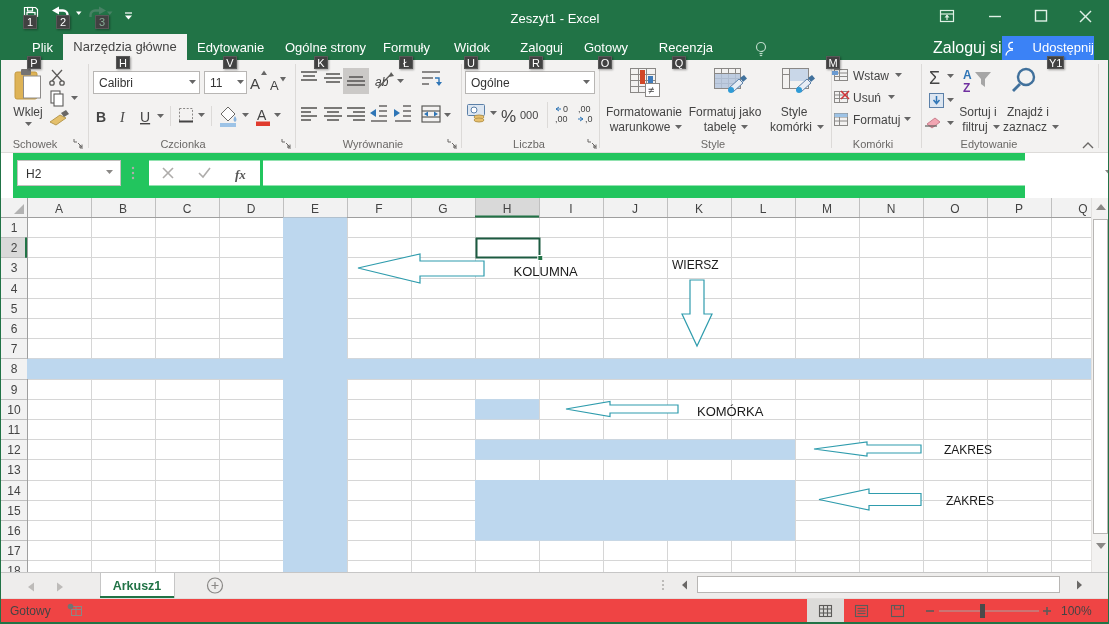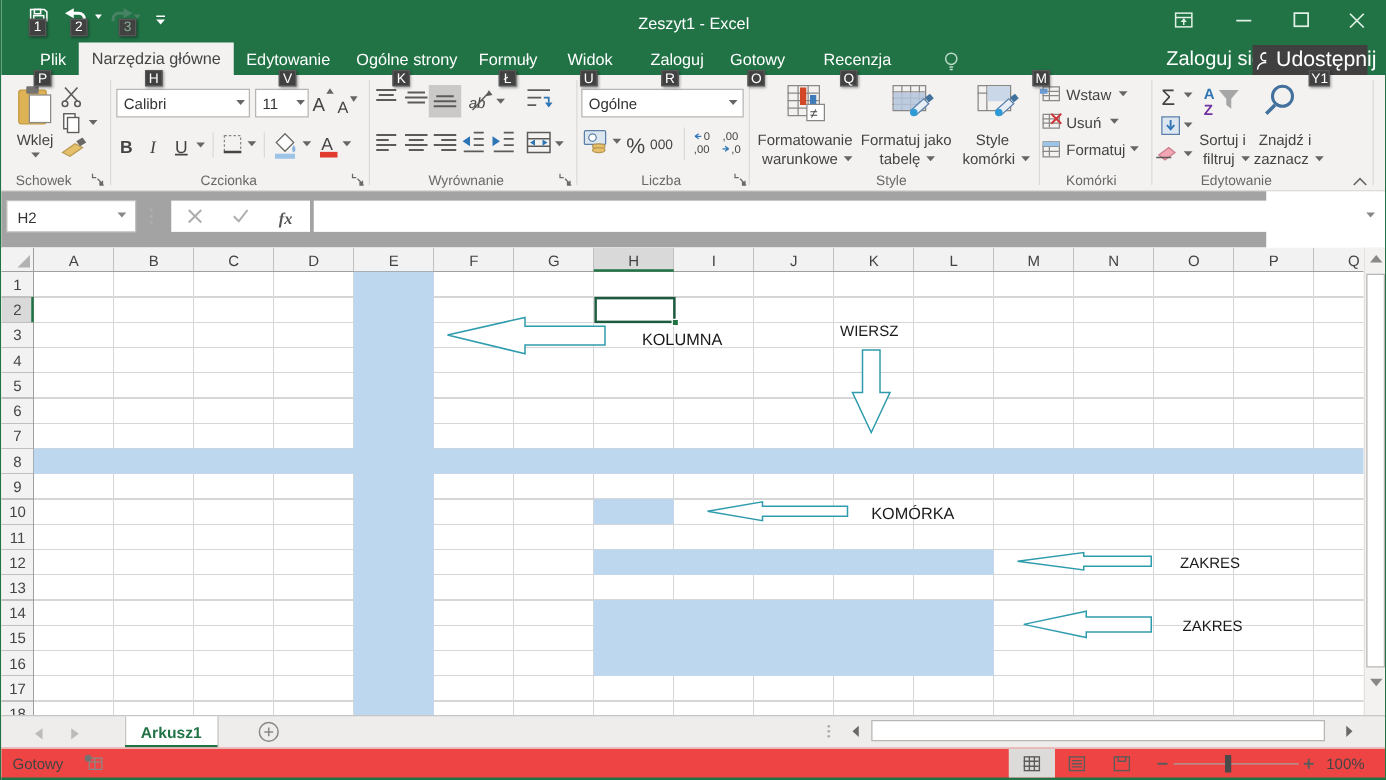--- a/index.html
+++ b/index.html
@@ -10,21 +10,21 @@
 #title{left:0;top:0;width:1109px;height:36px;background:#217346}
 #tabrow{left:0;top:36px;width:1109px;height:24px;background:#217346}
 .tab{position:absolute;top:0;height:24px;line-height:23px;color:#fff;font-size:13px;text-align:right;white-space:nowrap}
 #activetab{position:absolute;left:62px;top:-2px;width:124px;height:26px;background:#f3f2f1;color:#444;font-size:13px;text-align:center;line-height:25px}
 
 #ribbon{left:0;top:60px;width:1109px;height:93px;background:#f3f2f1;border-bottom:1px solid #dddbd9}
 
 .kt{position:absolute;background:#414141;border:1px solid #585858;color:#fff;font-size:11px;height:13px;min-width:14px;padding:0 1px;text-align:center;line-height:12px;box-shadow:1px 1px 2px rgba(0,0,0,.35);z-index:50}
 .ktq{height:14px;min-width:14px;line-height:13px}
 
-#fbar{left:0;top:153px;width:1012px;height:45px;background:#a3a3a3}
+#fbar{left:12px;top:153px;width:1012px;height:45px;background:#22c55e}
 
 #sheetbar{left:0;top:572px;width:1109px;height:26px;background:#eeedec;border-top:1px solid #c6c6c6}
 #statusbar{left:0;top:598px;width:1109px;height:26px;background:#ef4444;border-top:1px solid #e1dfdd;border-bottom:2px solid #217346}
 
 #vscroll{left:1090px;top:198px;width:19px;height:374px;background:#f3f2f1;border-left:1px solid #e3e1df}
 </style>
 </head>
 <body>
 <div id="win">
   <div id="title" class="abs">
@@ -81,21 +81,21 @@
     <div class="tab" style="left:12px;width:40px">Plik</div>
     <div id="activetab">Narzędzia główne</div>
     <div class="tab" style="left:196px;width:66px">Edytowanie</div>
     <div class="tab" style="left:284px;width:72px">Ogólne strony</div>
     <div class="tab" style="left:379px;width:50px">Formuły</div>
     <div class="tab" style="left:453px;width:36px">Widok</div>
     <div class="tab" style="left:508px;width:54px">Zaloguj</div>
     <div class="tab" style="left:583px;width:40px">Gotowy</div>
     <div class="tab" style="left:644px;width:68px">Recenzja</div>
     <div class="tab" style="left:932px;font-size:16px">Zaloguj się</div>
-    <div class="tab" style="left:1001px;width:92px;background:#404040;font-size:17px">&nbsp;&nbsp;&nbsp;&nbsp;Udostępnij</div>
+    <div class="tab" style="left:1001px;width:92px;background:#3b82f6;font-size:13px">&nbsp;&nbsp;&nbsp;&nbsp;Udostępnij</div>
     <svg class="abs" style="left:752px;top:3px" width="260" height="20">
 
       <g stroke="#bcd9c8" fill="none" stroke-width="1.2">
         <circle cx="8" cy="8" r="4.5"></circle>
         <line x1="6.5" y1="14.5" x2="9.5" y2="14.5"></line>
         <line x1="6.8" y1="16.5" x2="9.2" y2="16.5"></line>
       </g>
 
       <g stroke="#fff" fill="none" stroke-width="1.3">
         <circle cx="259" cy="6.5" r="3.2"></circle>

